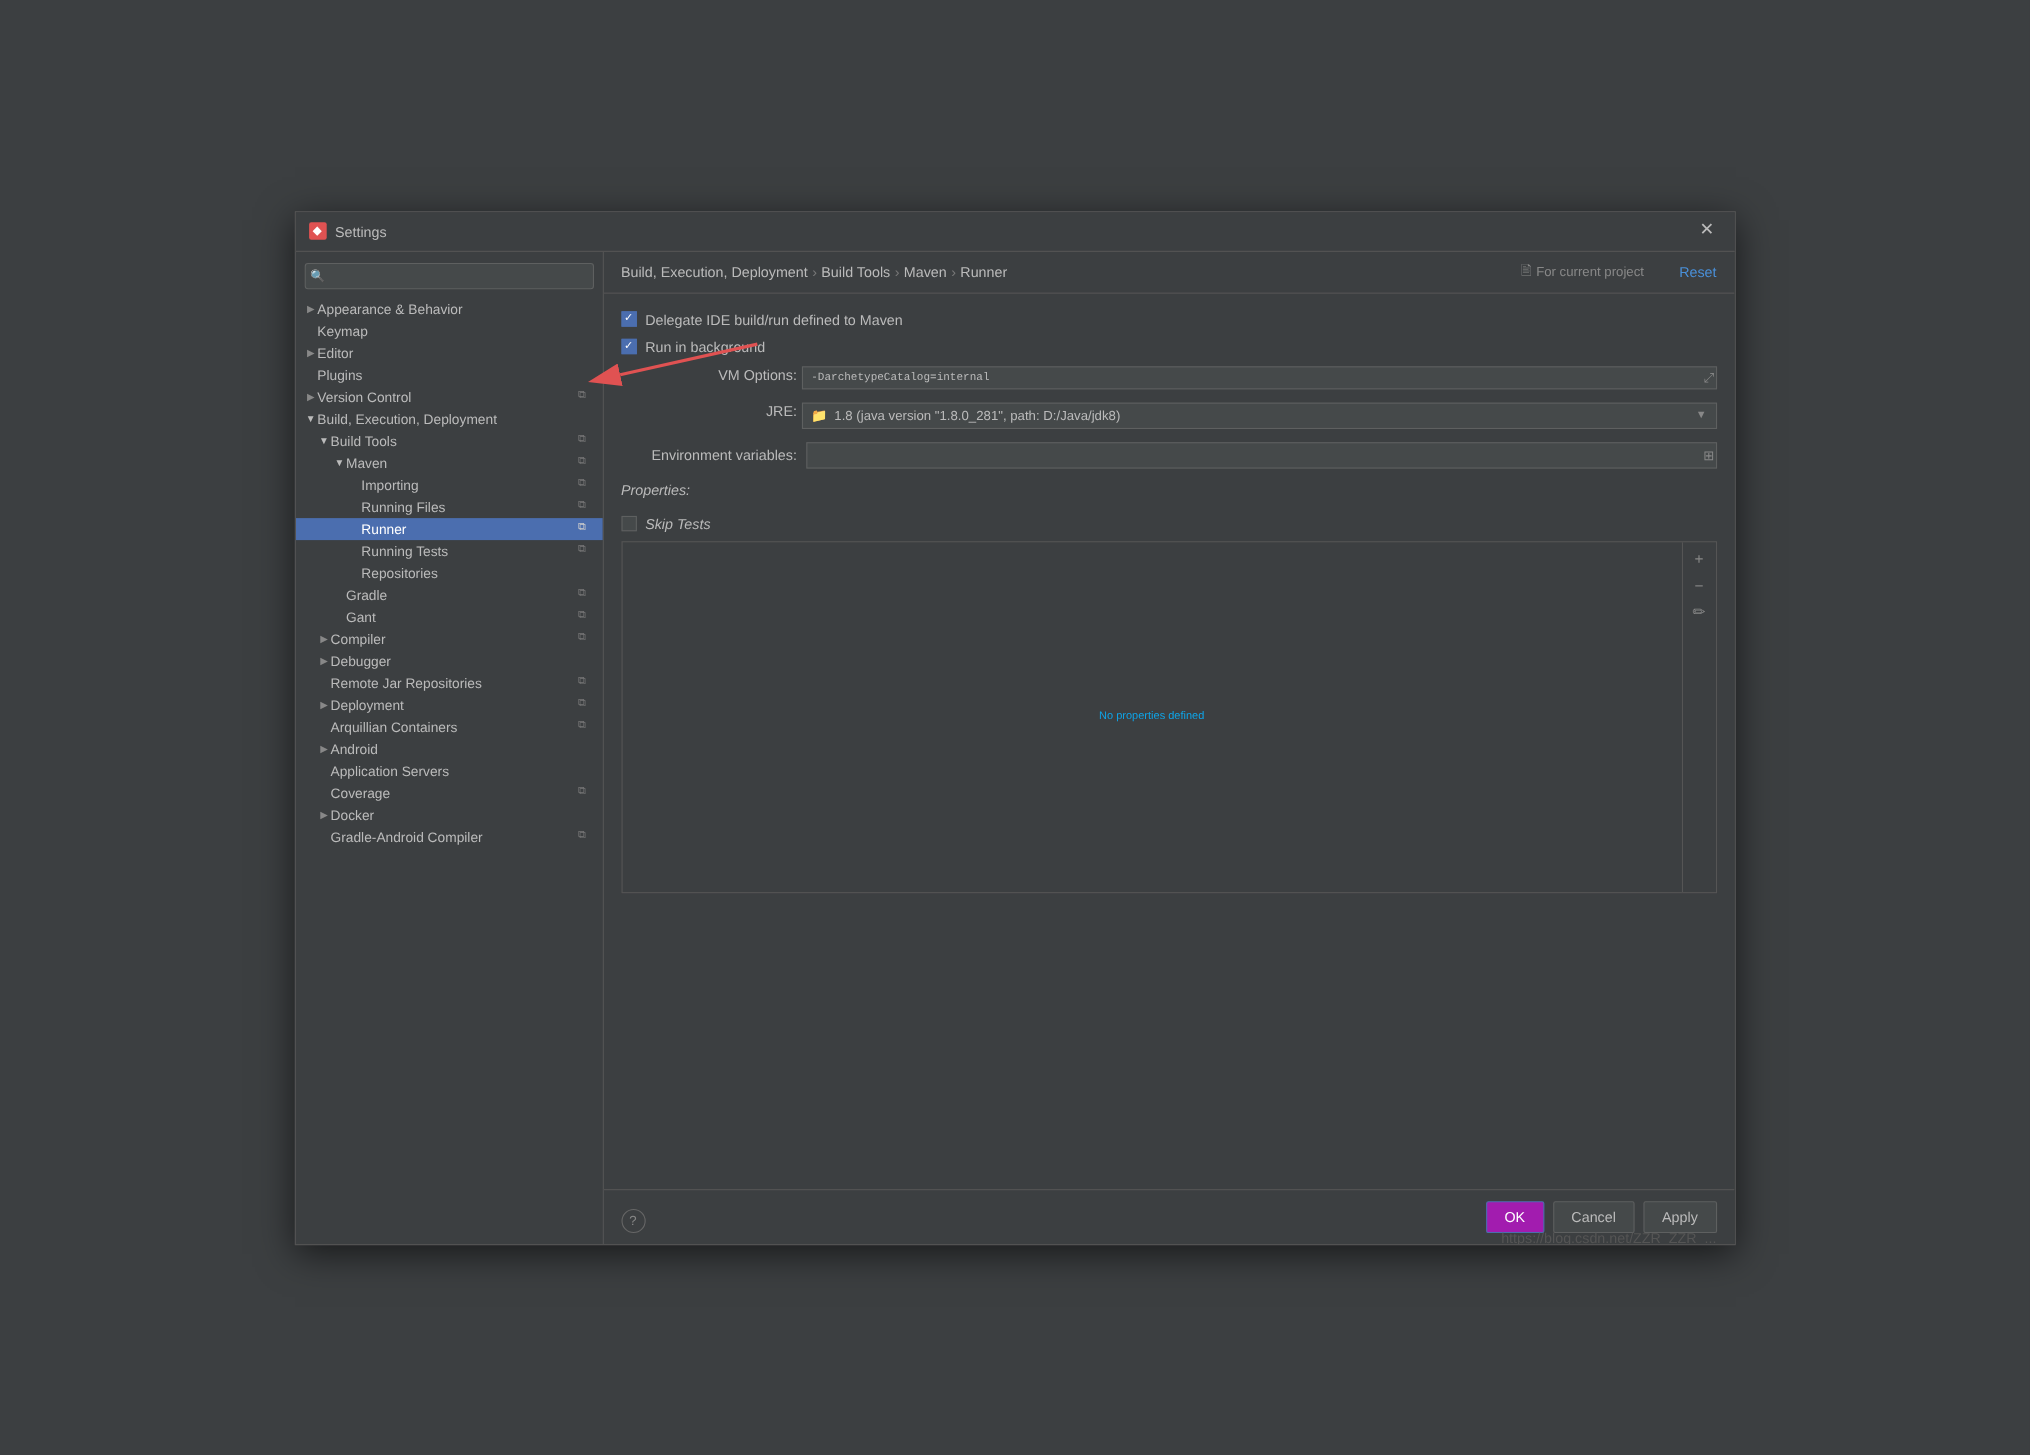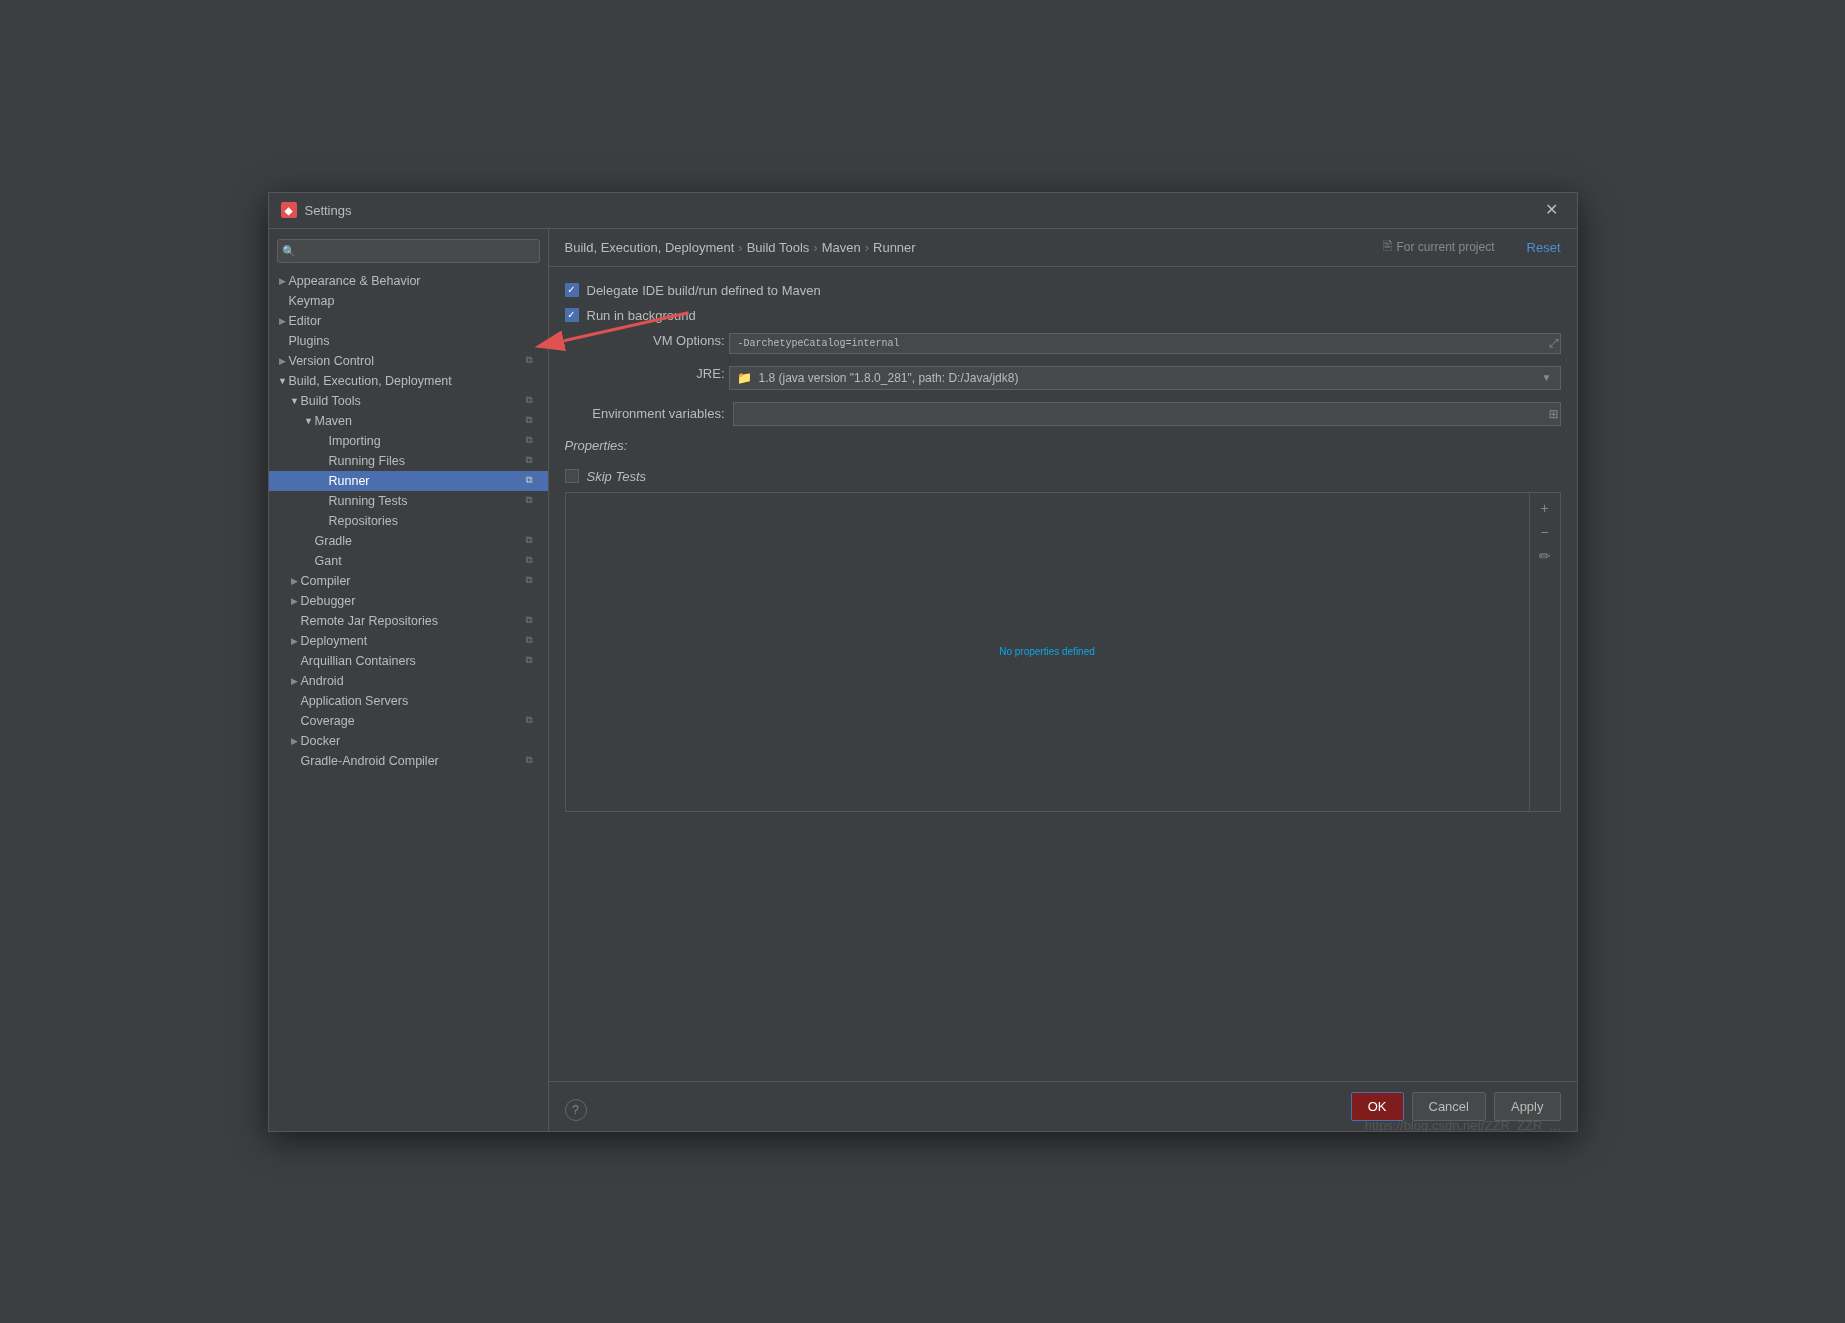--- a/index.html
+++ b/index.html
@@ -395,21 +395,21 @@
       color: #555;
     }
     .btn {
       padding: 6px 16px;
       font-size: 13px;
       cursor: pointer;
       border-radius: 2px;
       border: 1px solid #5e6060;
     }
     .btn-ok {
-      background: #7f1d1d;
+      background: #a21caf;
       color: white;
       border-color: #4b6eaf;
     }
     .btn-cancel {
       background: #45494a;
       color: #bbbbbb;
     }
     .btn-apply {
       background: #45494a;
       color: #bbbbbb;

